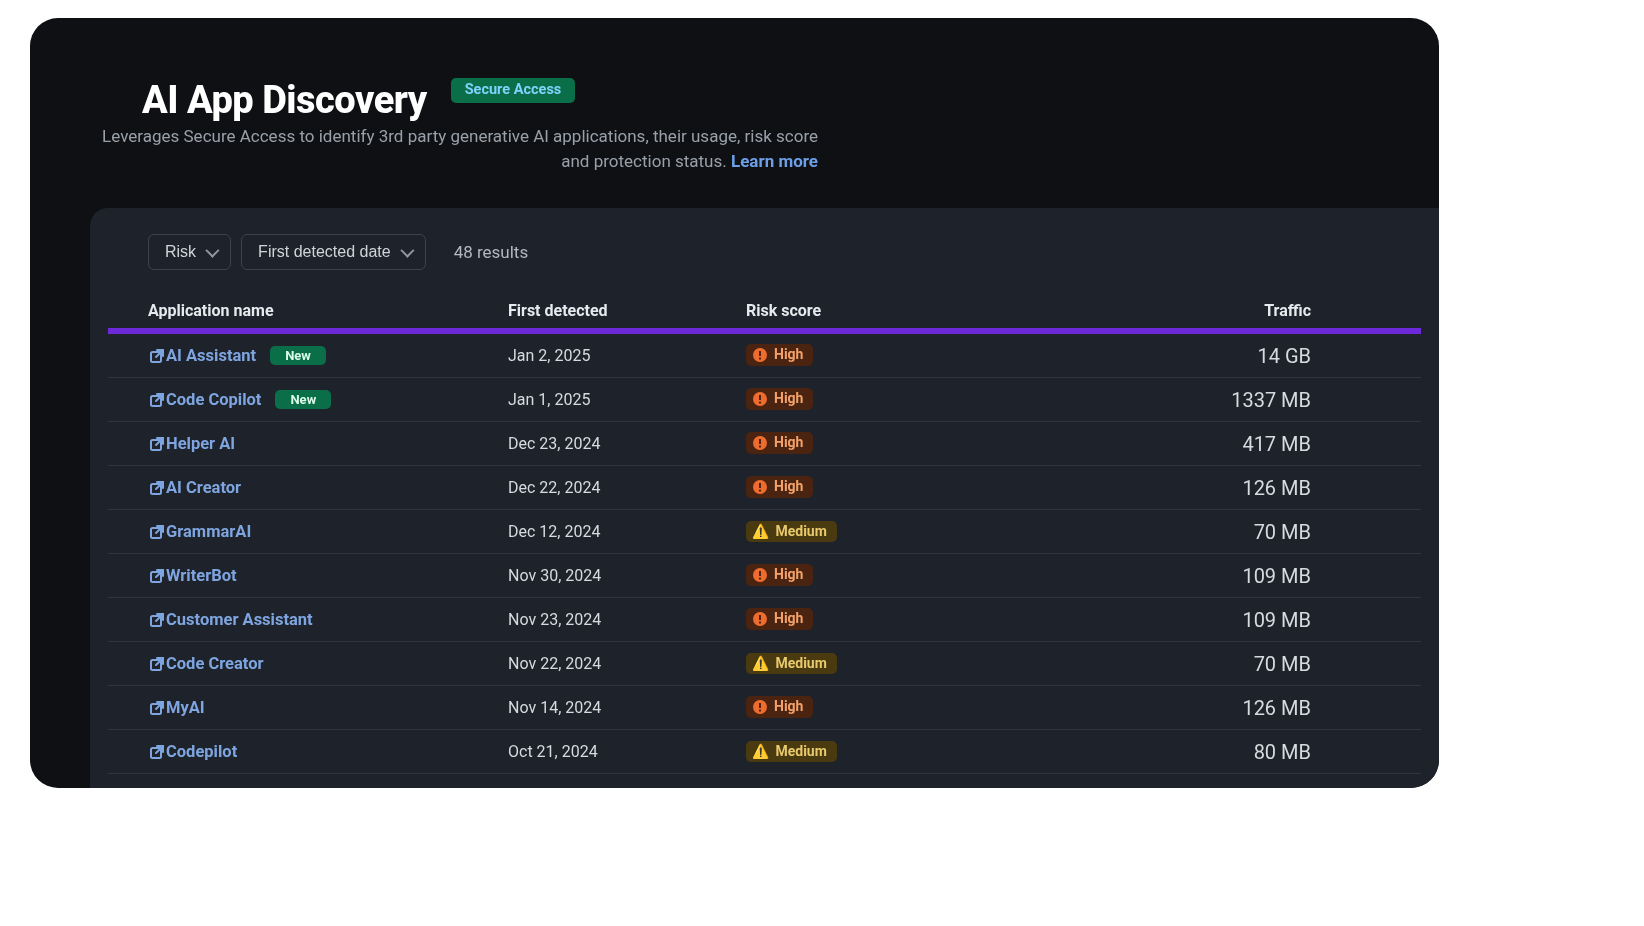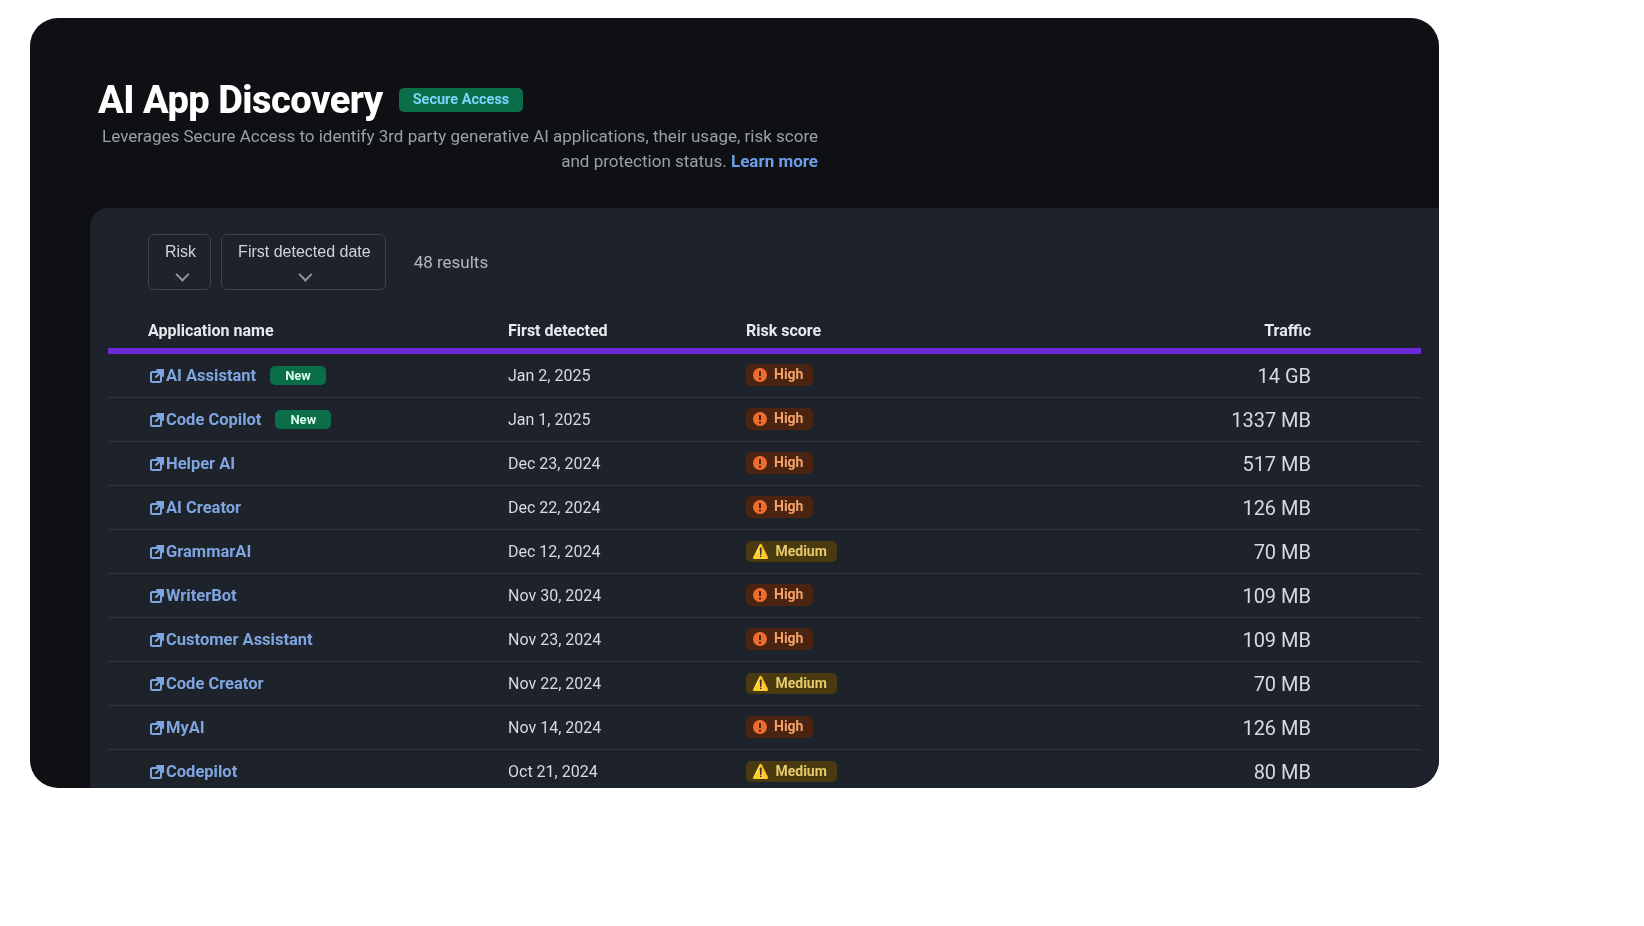--- a/index.html
+++ b/index.html
@@ -9,21 +9,21 @@
     left: 30px; top: 18px;
     width: 1409px; height: 770px;
     background: #0e1014;
     border-radius: 28px;
     overflow: hidden;
     color: #e5e7eb;
   }
   .header-area {
     padding: 60px 68px 0 68px;
   }
-  .title-row { display: flex; align-items: center; gap: 16px; }
+  .title-row { display: flex; align-items: flex-start; gap: 24px; margin-left: 44px; }
   .page-title {
     font-size: 38px;
     font-weight: 800;
     color: #ffffff;
     letter-spacing: -0.5px;
   }
   .badge-secure {
     display: inline-flex; align-items: center; justify-content: center;
     background: #0a6e49;
     color: #7dd3fc;
@@ -59,21 +59,20 @@
   }
   .filter-pill {
     display: inline-flex; align-items: center; gap: 10px;
     border: 1.5px solid #3d434d;
     border-radius: 6px;
     padding: 8px 14px 8px 16px;
     font-size: 16px;
     color: #d0d4da;
     background: transparent;
     cursor: pointer;
-    flex-direction: column;
   }
   .chev {
     display: inline-block;
     width: 10px; height: 10px;
     border-right: 2px solid #8f96a0;
     border-bottom: 2px solid #8f96a0;
     transform: rotate(45deg) translateY(-2px);
   }
   .results-count {
     margin-left: 18px;
@@ -224,21 +223,21 @@
               </svg>
               <a href="#" class="app-link">Helper AI</a>
             </div>
             <div class="date-cell">Dec 23, 2024</div>
             <div class="risk-cell"><span class="risk-pill risk-high">
                 <svg viewBox="0 0 16 16" class="risk-icon-high">
                   <use href="#alert-circle"></use>
                 </svg>
                 <span>High</span>
               </span></div>
-            <div class="traffic-cell">517 MB</div>
+            <div class="traffic-cell">417 MB</div>
           </div>
           <div class="trow">
             <div class="app-cell">
               <svg viewBox="0 0 18 18" class="ext-icon">
                 <use href="#ext-link"></use>
               </svg>
               <a href="#" class="app-link">AI Creator</a>
             </div>
             <div class="date-cell">Dec 22, 2024</div>
             <div class="risk-cell"><span class="risk-pill risk-high">

